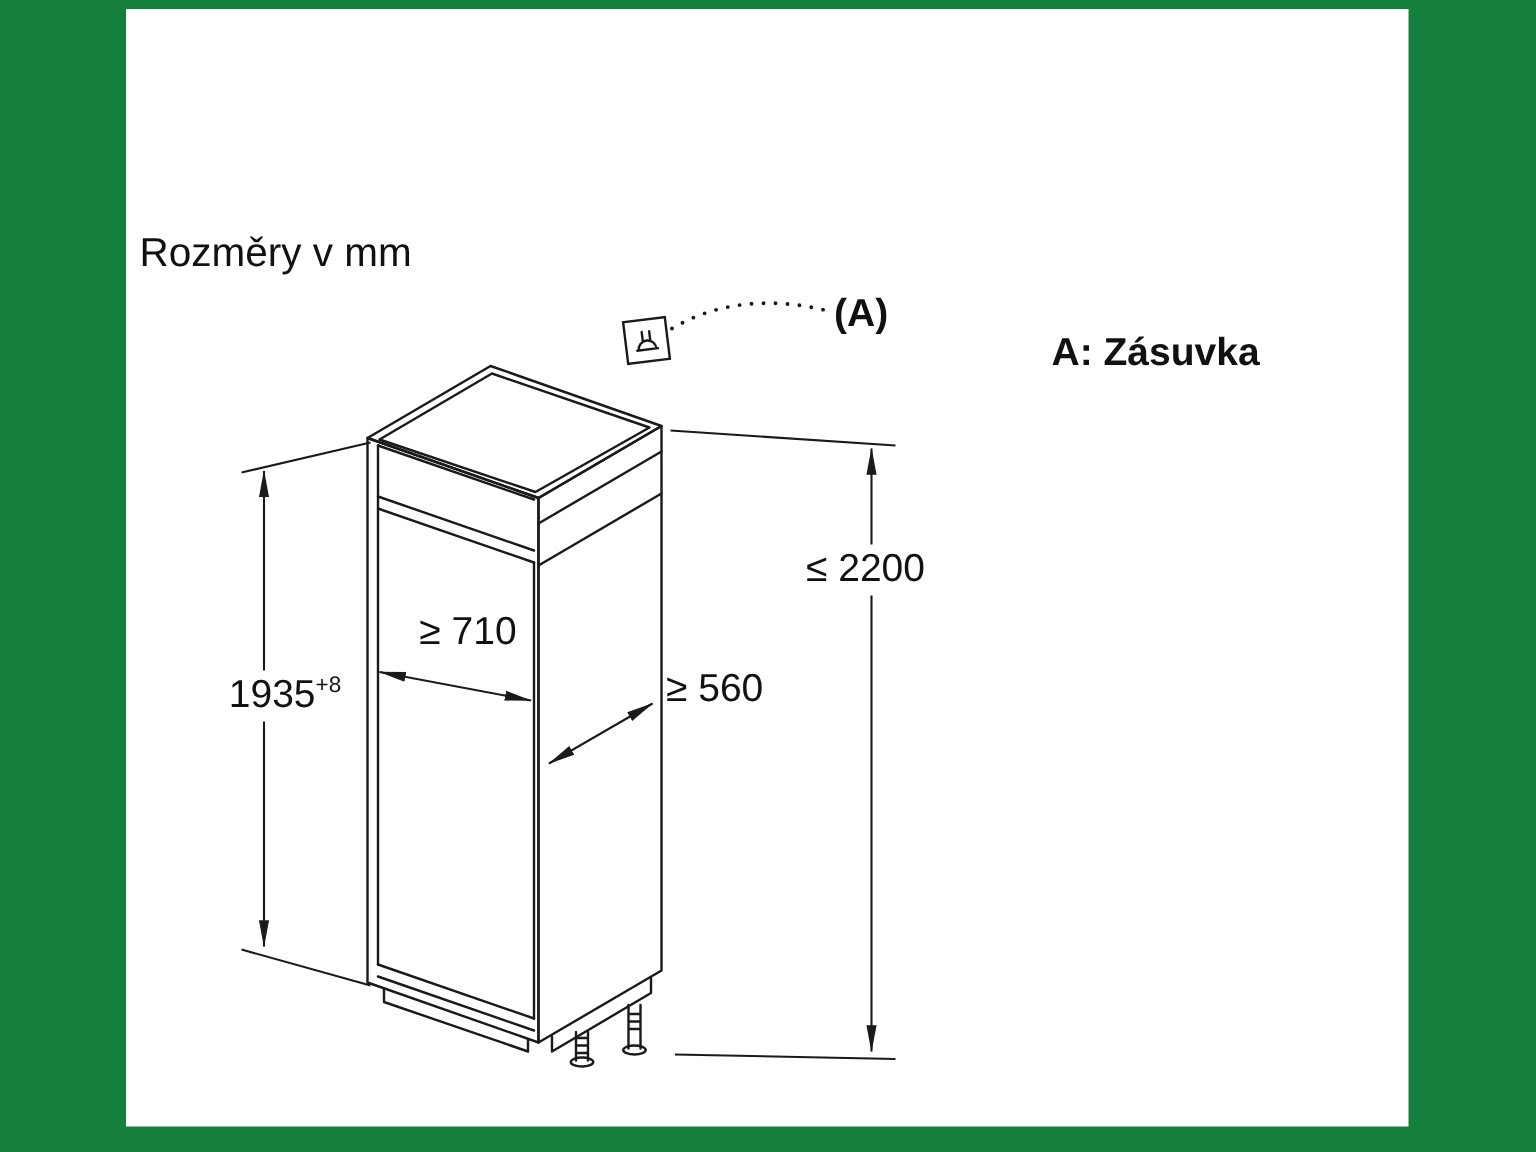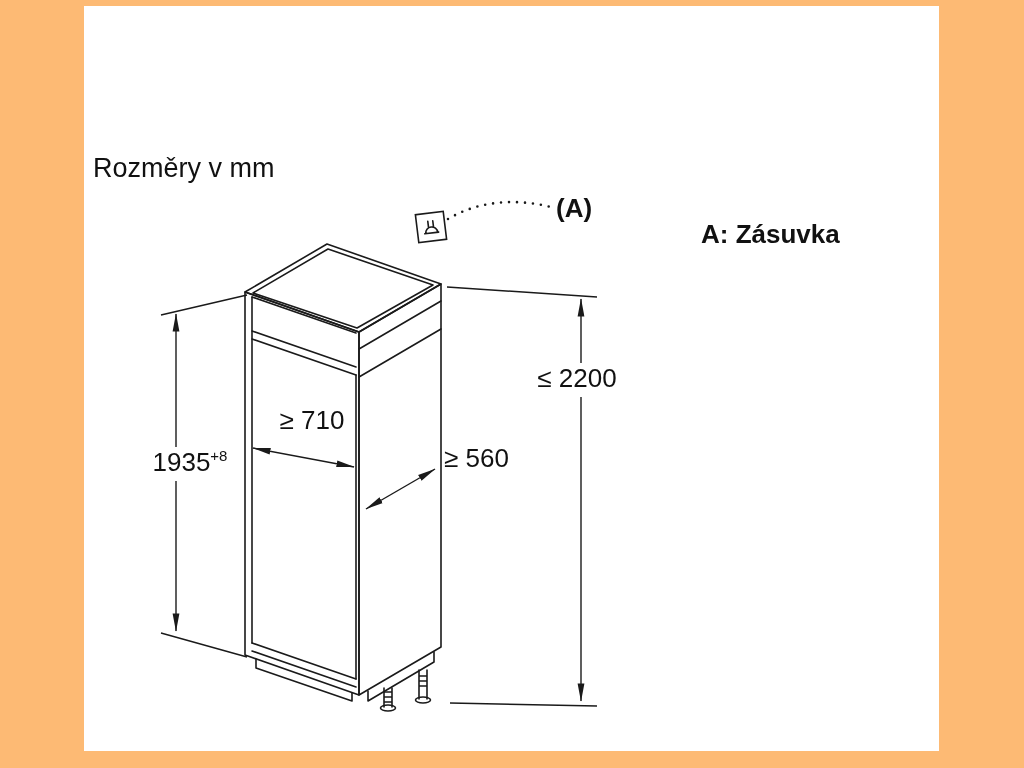--- a/index.html
+++ b/index.html
@@ -1,16 +1,16 @@
 <!DOCTYPE html>
 <html><head>
 <meta charset="utf-8">
 <style>
   html,body{margin:0;padding:0;background:#000;}
-  .stage{position:relative;width:1024px;height:768px;background:#fdba74;overflow:hidden;}
+  .stage{position:relative;width:1024px;height:768px;background:#15803d;overflow:hidden;}
   svg{position:absolute;left:0;top:0;}
   text{font-family:"Liberation Sans","DejaVu Sans",sans-serif;fill:#111;}
   .t-title{font-size:27px;}
   .t-dim{font-size:26px;}
   .t-sup{font-size:15px;}
   .t-bold{font-size:26px;font-weight:bold;}
   .ink{stroke:#1a1a1a;fill:none;stroke-width:1.6;stroke-linejoin:round;stroke-linecap:round;}
   .dimline{stroke:#1a1a1a;fill:none;stroke-width:1.4;}
 </style>
 </head>

